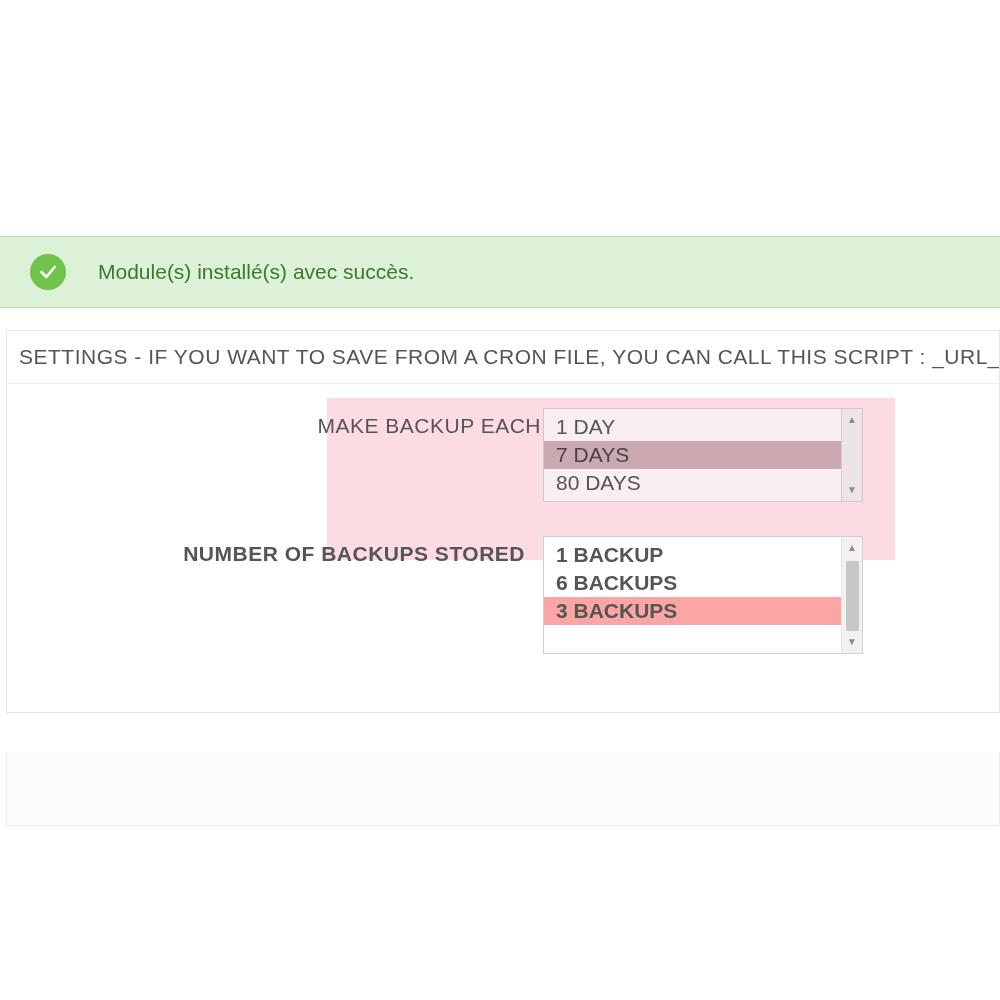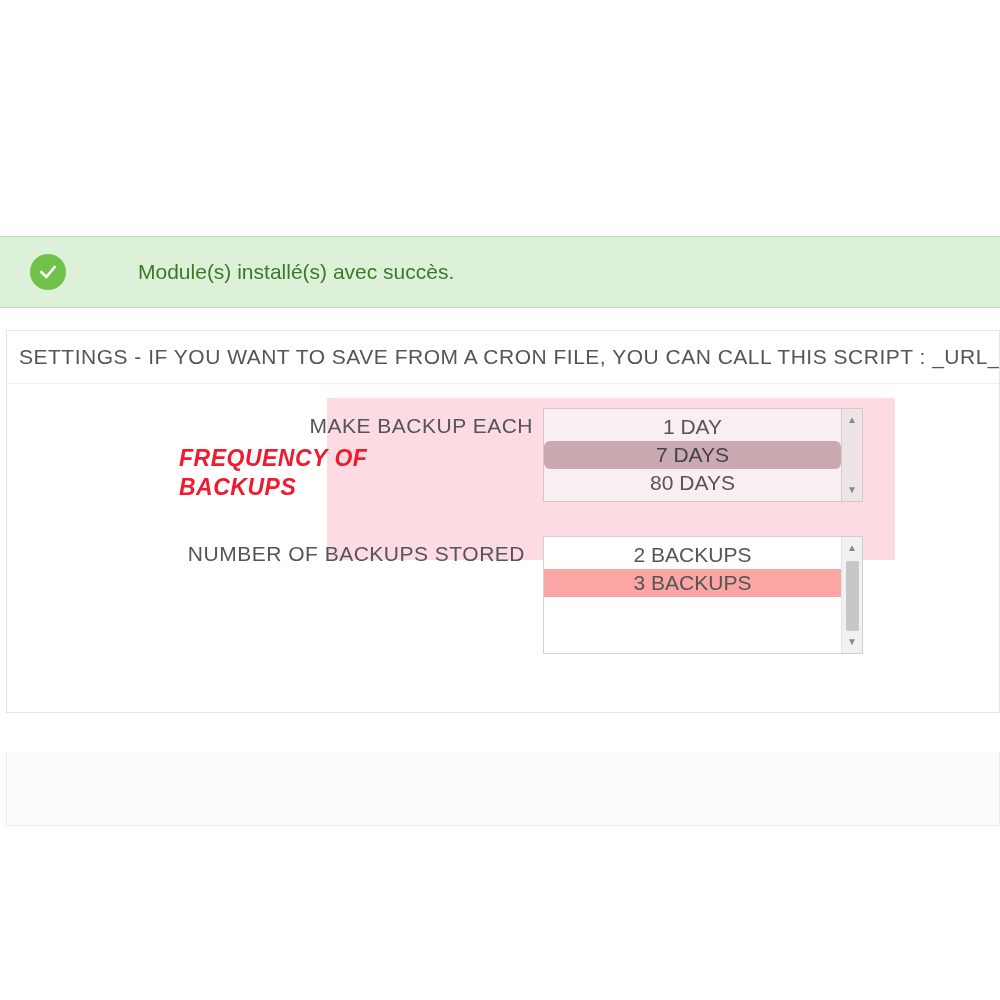--- a/index.html
+++ b/index.html
@@ -16,21 +16,20 @@
     top: 236px;
     left: 0;
     right: 0;
     height: 72px;
     background: #ddf0d8;
     border-top: 1px solid #b8e0ac;
     border-bottom: 1px solid #b8e0ac;
     display: flex;
     align-items: center;
     padding-left: 30px;
-    gap: 40px;
   }
   .check-icon {
     width: 36px;
     height: 36px;
     border-radius: 50%;
     background: #6fc34b;
     display: inline-flex;
     align-items: center;
     justify-content: center;
     margin-right: 32px;
@@ -75,47 +74,45 @@
   .highlight-block {
     position: absolute;
     top: 14px;
     left: 320px;
     width: 568px;
     height: 162px;
     background: #fcdce2;
     z-index: 0;
   }
   .row-frequency { position: relative; z-index: 2; padding-top: 0; }
-  .row-frequency .form-label { width: 536px; padding-right: 10px; }
+  .row-frequency .form-label { width: 536px; padding-right: 2px; }
   .row-stored .form-label { width: 536px; padding-right: 18px; }
   .listbox {
     width: 320px;
     border: 1px solid #d0d0d0;
     background: #fff;
     position: relative;
     z-index: 2;
   }
   .listbox1 {
     background: #f9eef1;
     border: 1px solid #d6c6ca;
   }
   .listbox-inner {
     padding: 4px 0;
-    text-align: center;
   }
   .option {
     font-size: 21px;
     color: #555;
     padding: 2px 12px;
     cursor: default;
   }
   .listbox1 .option.selected {
     background: #cba9b0;
     color: #444;
-    border-radius: 6px;
   }
   .listbox2 .option.selected {
     background: #fca5a5;
   }
   .scroll-col {
     width: 21px;
     background: #f1f1f1;
     border-left: 1px solid #e5e5e5;
     display: flex;
     flex-direction: column;
@@ -171,51 +168,48 @@
   </span>
   <span class="alert-text">Module(s) installé(s) avec succès.</span>
 </div>
 
 <div class="panel">
   <div class="panel-header">SETTINGS - IF YOU WANT TO SAVE FROM A CRON FILE, YOU CAN CALL THIS SCRIPT : _URL_WEBSITE_/MODULES/DATABASEA</div>
 
   <div class="panel-body">
     <div class="highlight-block"></div>
 
-    <div class="annotation">
-      <span>FREQUENCY OF</span><br>
-      <span>BACKUPS</span>
-    </div>
 
     <div class="form-row row-frequency">
       <div class="form-label">MAKE BACKUP EACH</div>
       <div class="listbox listbox1">
         <div class="listbox-wrap">
           <div class="listbox-options">
             <div class="listbox-inner">
               <div class="option">1 DAY</div>
               <div class="option selected">7 DAYS</div>
               <div class="option">80 DAYS</div>
             </div>
           </div>
           <div class="scroll-col">
             <span class="scroll-arrow">▲</span>
             <span class="scroll-arrow">▼</span>
           </div>
         </div>
       </div>
     </div>
 
-    <div class="form-row row-stored" style="margin-top:34px;">
+    <div class="form-row row-stored" style="margin-top:34px;font-weight:bold;">
       <div class="form-label">NUMBER OF BACKUPS STORED</div>
       <div class="listbox listbox2">
         <div class="listbox-wrap">
           <div class="listbox-options">
             <div class="listbox-inner">
-              <div class="option">2 BACKUPS</div>
+              <div class="option">1 BACKUP</div>
+              <div class="option">6 BACKUPS</div>
               <div class="option selected">3 BACKUPS</div>
             </div>
           </div>
           <div class="scroll-col" style="justify-content:flex-start;">
             <span class="scroll-arrow">▲</span>
             <div class="thumb" style="height:70px;margin-top:2px;"></div>
             <div style="flex:1"></div>
             <span class="scroll-arrow">▼</span>
           </div>
         </div>

